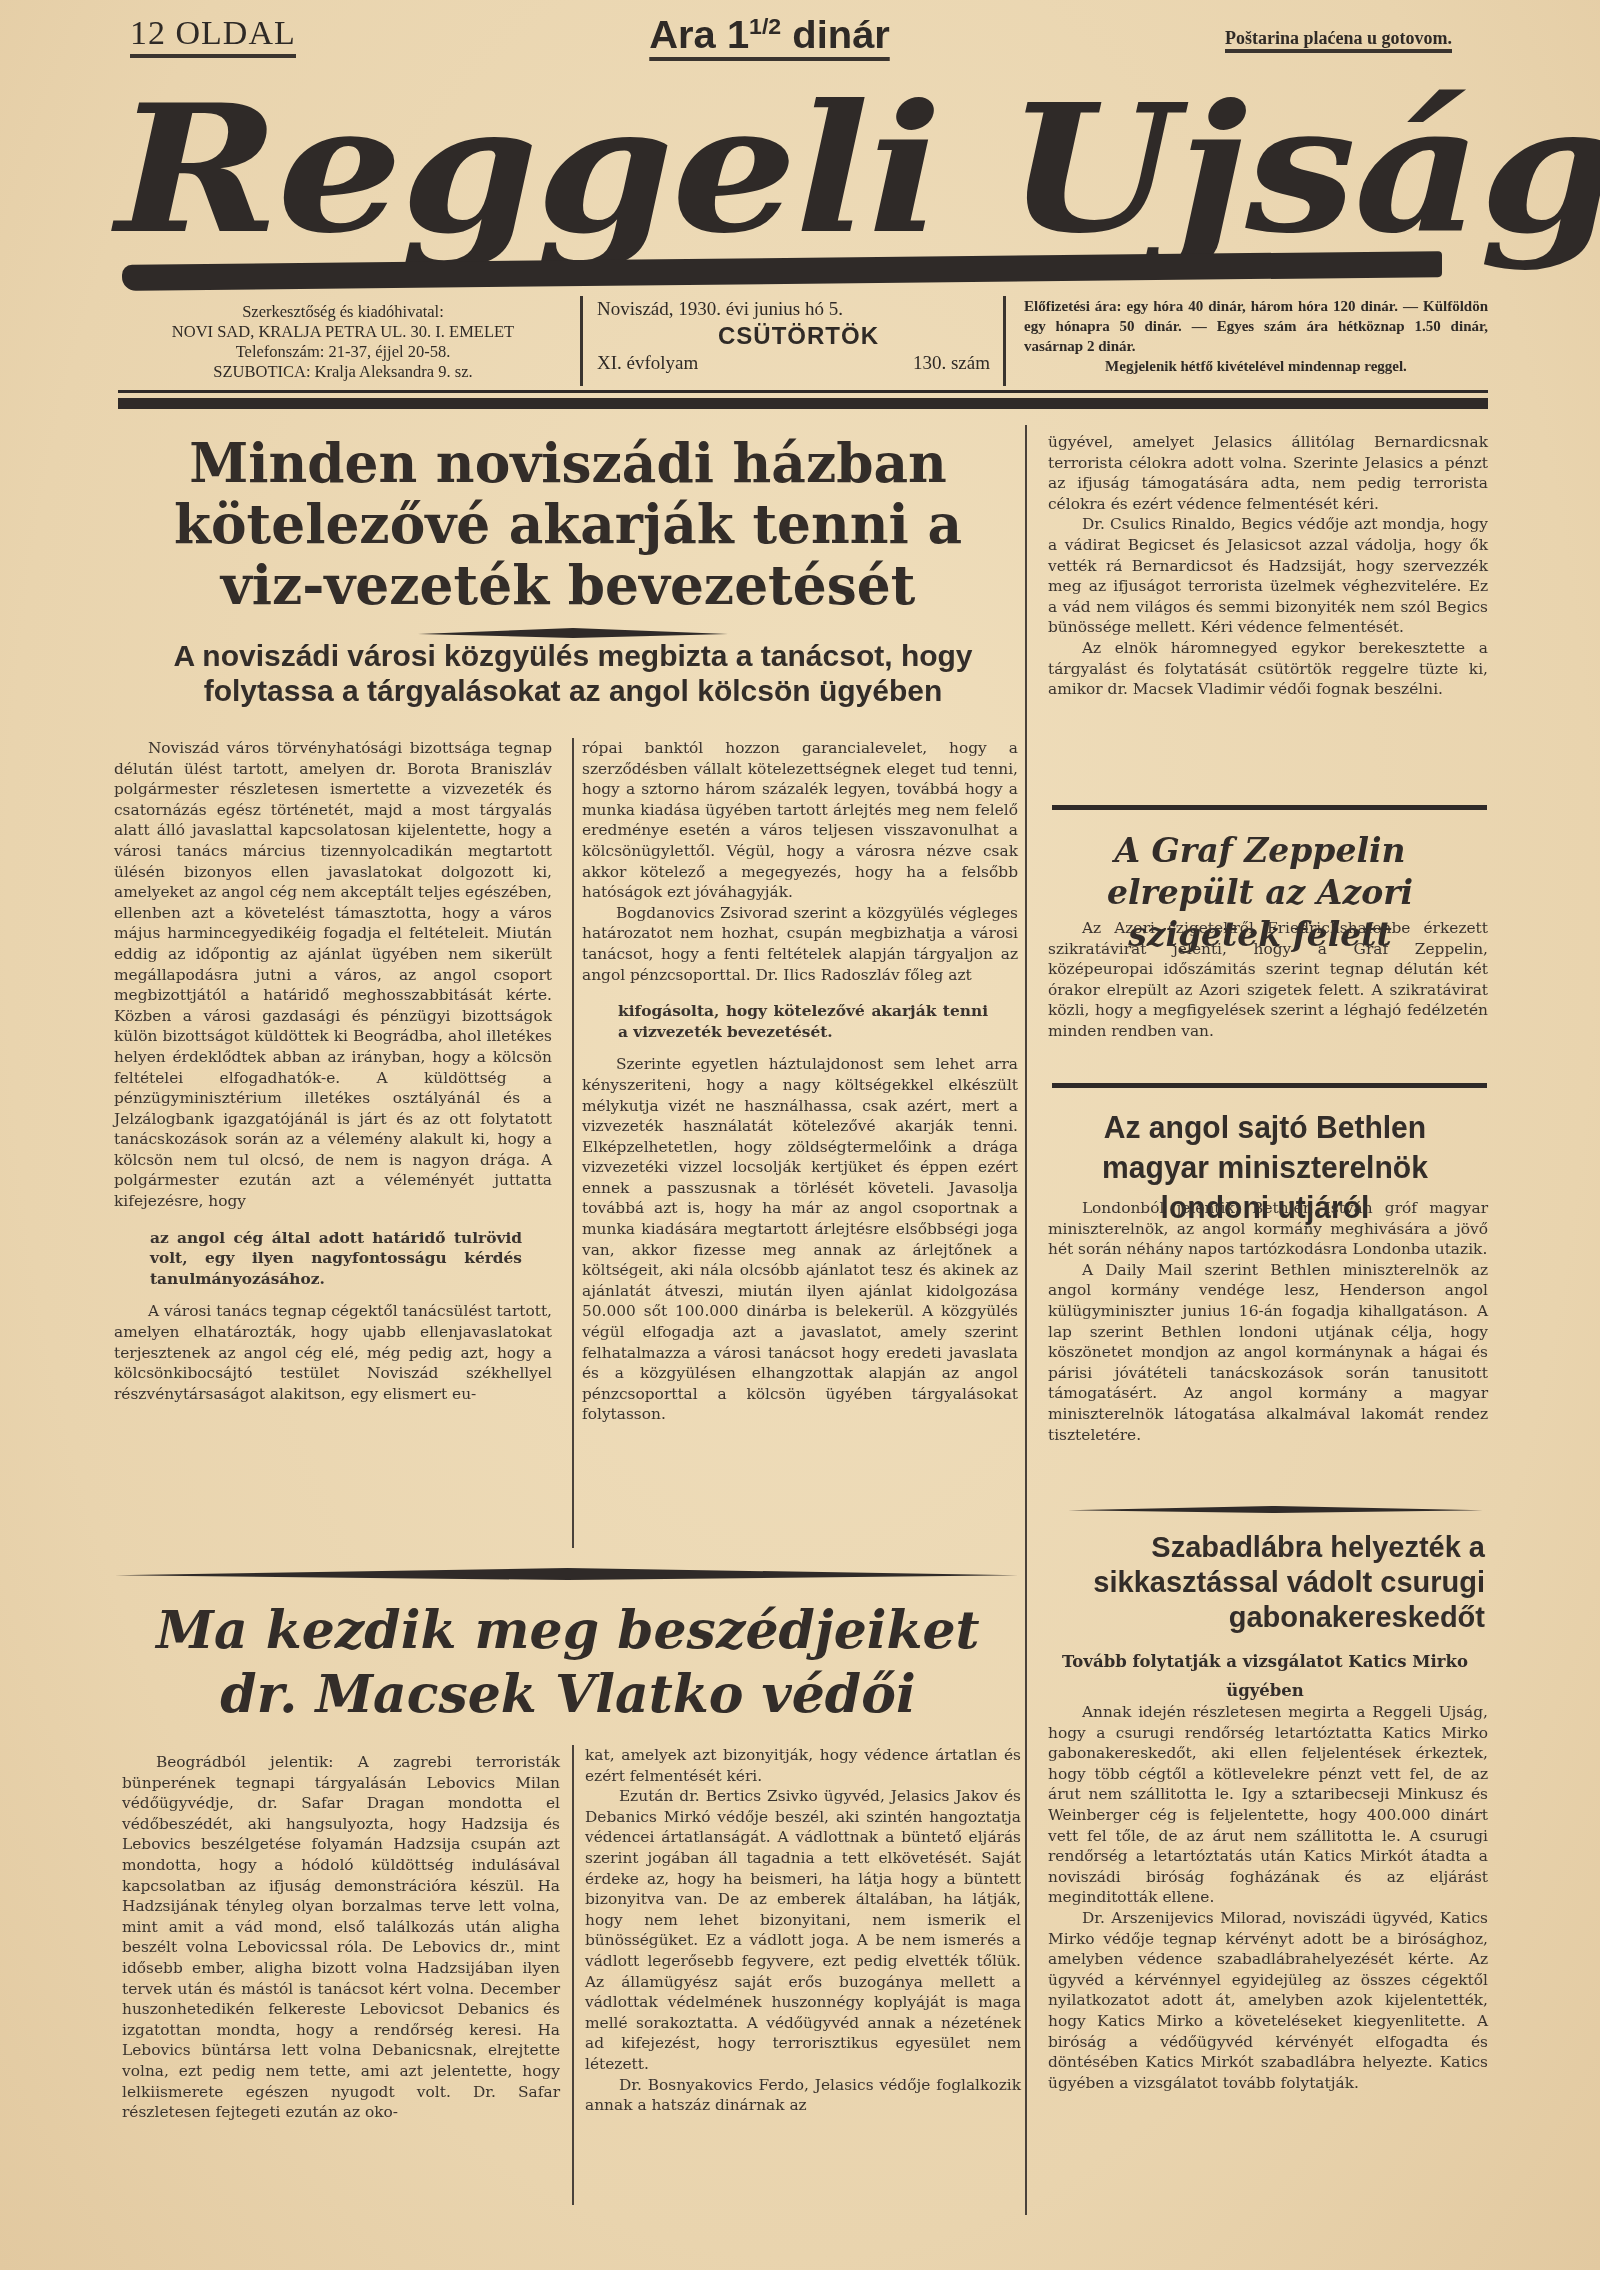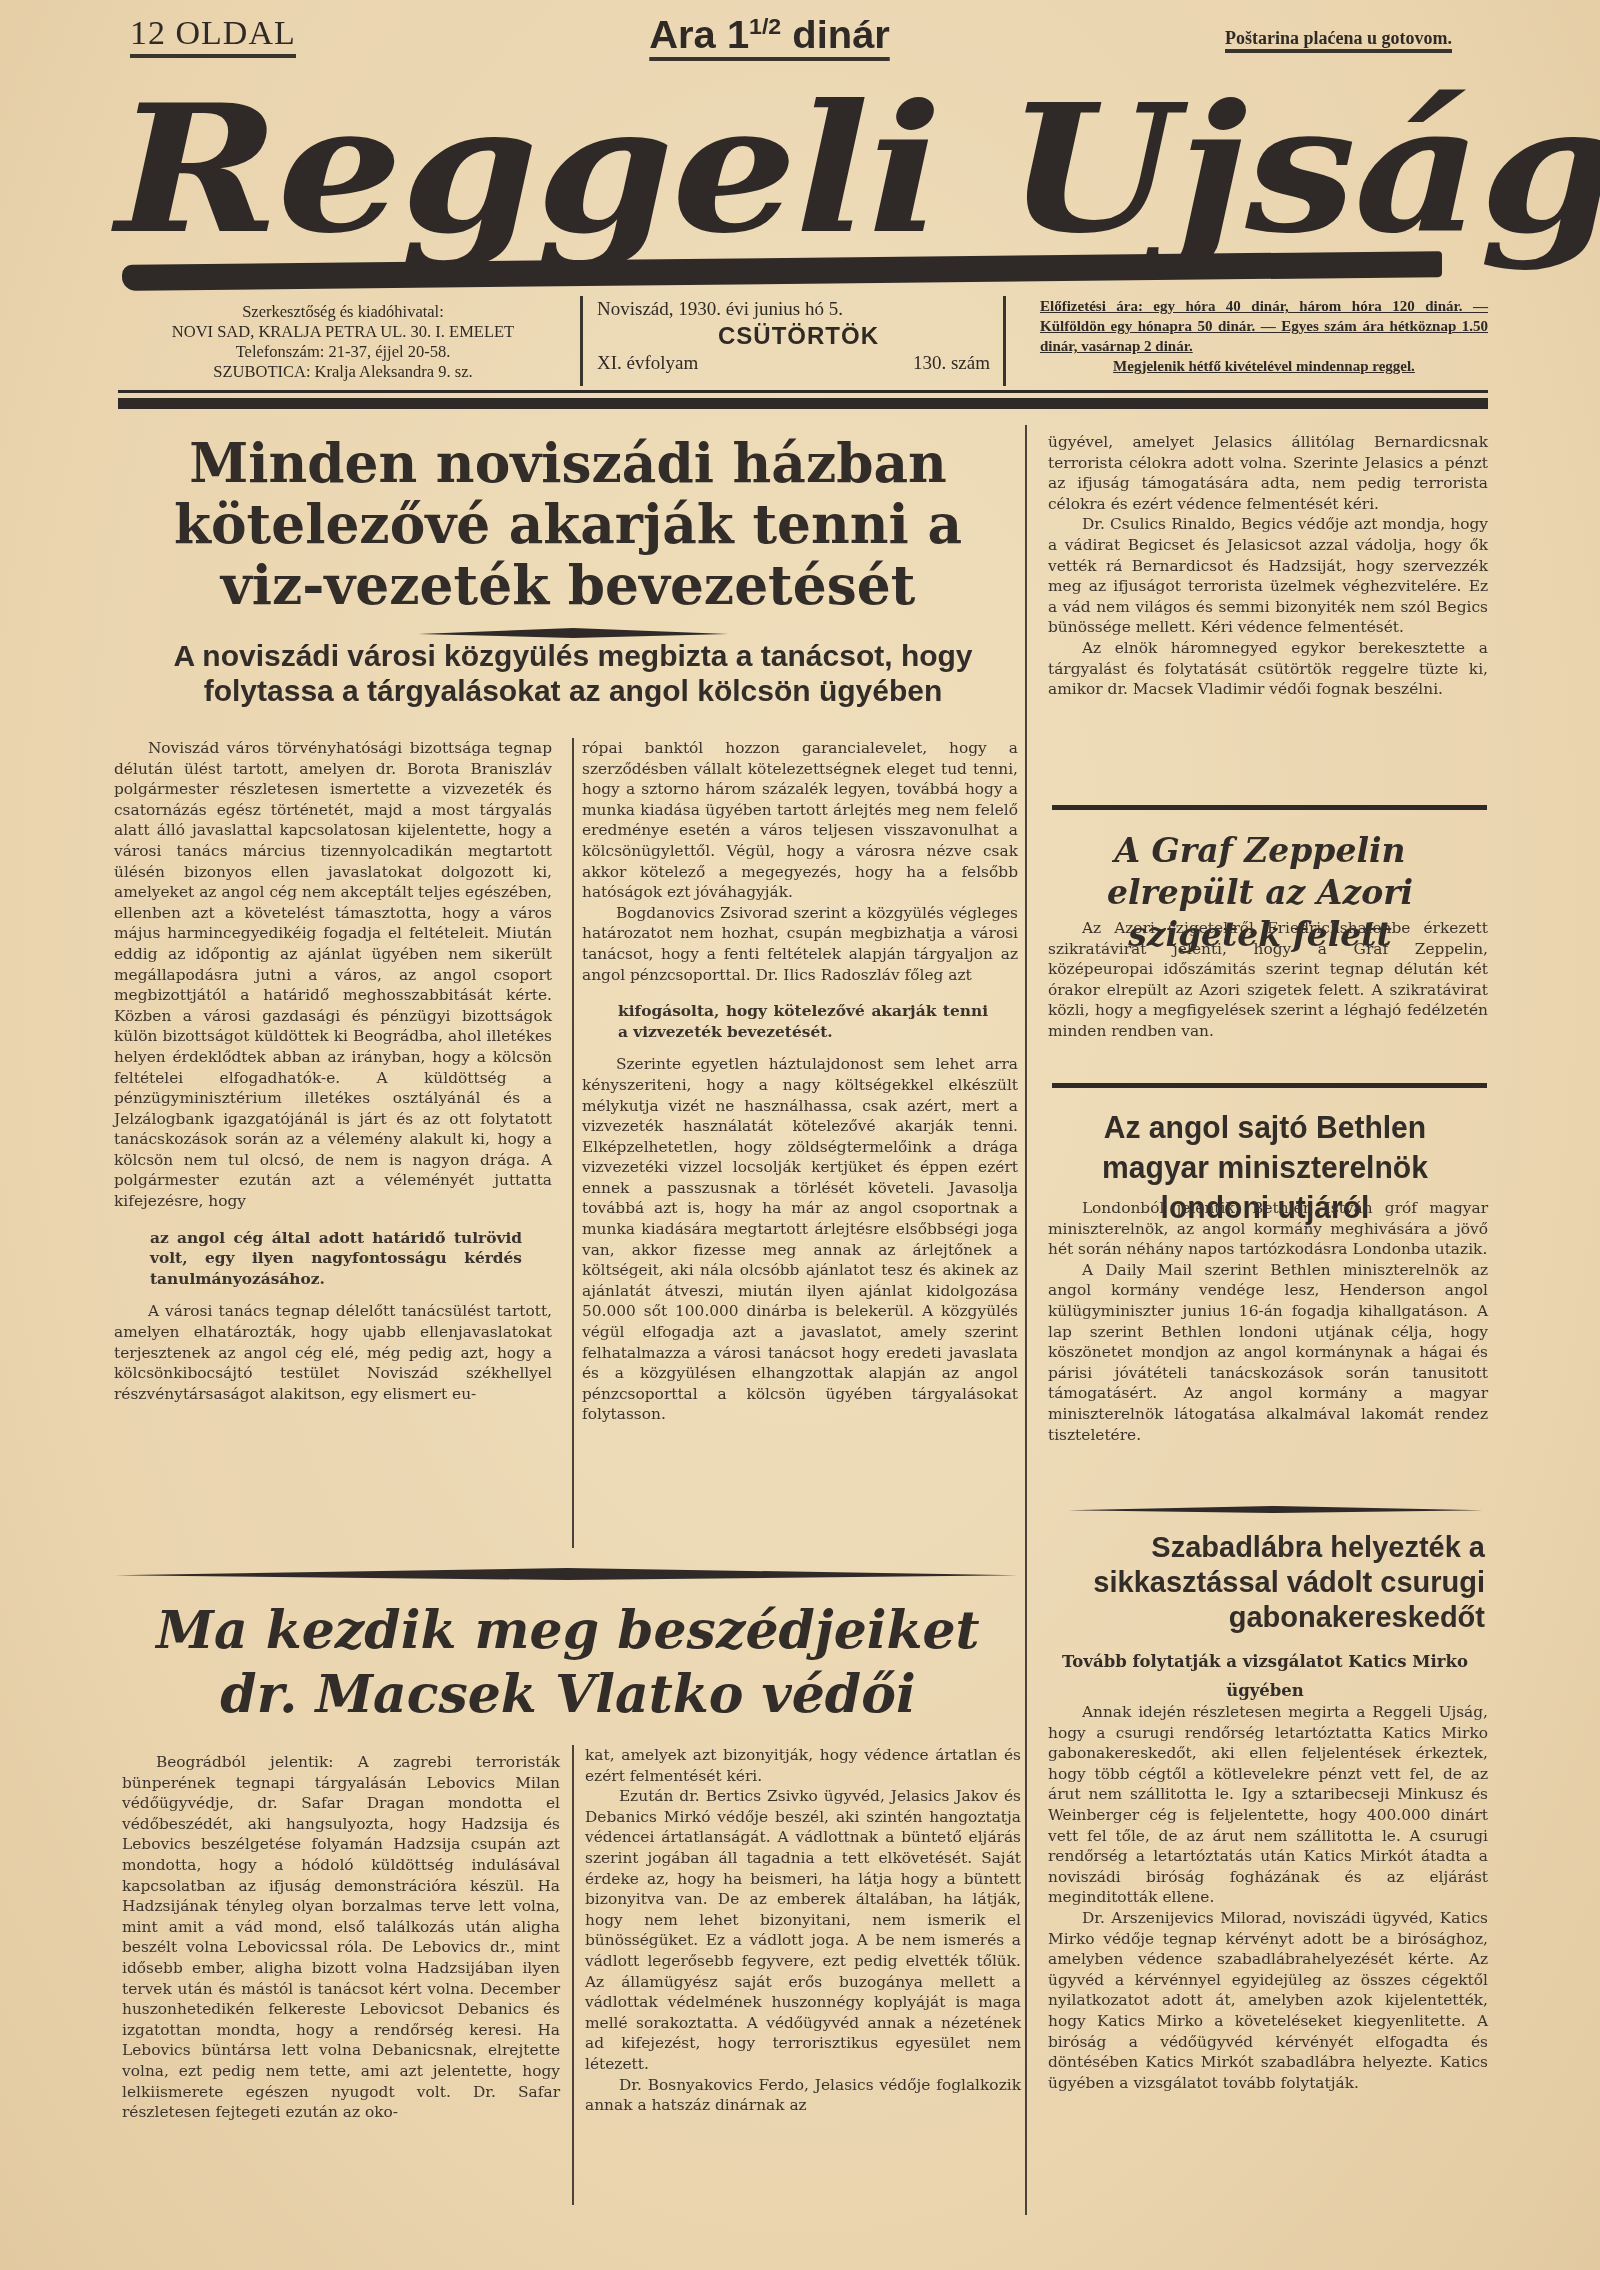--- a/index.html
+++ b/index.html
@@ -28,21 +28,21 @@
     font-size: 176px; line-height: 180px; color: #2f2a28; letter-spacing: -2px;
     text-align: center; transform: scaleX(1.12) scaleY(1.0); transform-origin: left top;
     white-space: nowrap;
   }
   .mast-bar { position: absolute; left: 122px; top: 258px; width: 1320px; height: 26px; background: #2f2a28; border-radius: 10px 4px 4px 14px; transform: skewY(-0.6deg); }
 
   .info-row { position: absolute; top: 296px; left: 118px; width: 1370px; height: 90px; font-family: "Liberation Serif", serif; }
   .info-col { position: absolute; top: 0; height: 90px; }
   .info-left { left: 0; width: 450px; text-align: center; font-size: 16.5px; line-height: 20px; padding-top: 6px; }
   .info-mid { left: 462px; width: 420px; border-left: 3px solid #3a342f; padding: 2px 0 0 14px; font-size: 19px; }
-  .info-right { left: 885px; width: 485px; border-left: 3px solid #3a342f; padding: 0 0 0 34px; font-size: 15px; font-weight: bold; line-height: 20px; text-align: justify; text-decoration: underline; }
+  .info-right { left: 885px; width: 485px; border-left: 3px solid #3a342f; padding: 0 0 0 18px; font-size: 15px; font-weight: bold; line-height: 20px; text-align: justify; }
   .weekday { display: block; text-align: center; font-family: "Liberation Sans", sans-serif; font-weight: 900; font-size: 24px; letter-spacing: 1px; margin: 2px 0; }
   .vol-row { display: flex; justify-content: space-between; padding-right: 10px; }
   .rule-thick { position: absolute; left: 118px; width: 1370px; background: #2f2a28; }
 
   .col-divider { position: absolute; width: 2px; background: #4a423b; }
 
   .headline { position: absolute; text-align: center; color: #332d29; }
   .hl-main {
     left: 118px; top: 432px; width: 900px;
     font-family: "DejaVu Serif", serif; font-weight: bold; font-size: 55px; line-height: 61px;
@@ -110,21 +110,21 @@
   <div class="col-divider" style="left:572px;top:738px;height:810px;"></div>
   <div class="col-divider" style="left:572px;top:1745px;height:460px;"></div>
 
   <div class="headline hl-main">Minden noviszádi házban kötelezővé akarják tenni a viz-vezeték bevezetését</div>
   <div class="wedge" style="left:418px;top:628px;width:310px;"></div>
   <div class="headline deck">A noviszádi városi közgyülés megbizta a tanácsot, hogy folytassa a tárgyalásokat az angol kölcsön ügyében</div>
 
   <div class="col-text" style="left:114px;top:738px;width:438px;">
     <p>Noviszád város törvényhatósági bizottsága tegnap délután ülést tartott, amelyen dr. Borota Braniszláv polgármester részletesen ismertette a vizvezeték és csatornázás egész történetét, majd a most tárgyalás alatt álló javaslattal kapcsolatosan kijelentette, hogy a városi tanács március tizennyolcadikán megtartott ülésén bizonyos ellen javaslatokat dolgozott ki, amelyeket az angol cég nem akceptált teljes egészében, ellenben azt a követelést támasztotta, hogy a város május harmincegyedikéig fogadja el feltételeit. Miután eddig az időpontig az ajánlat ügyében nem sikerült megállapodásra jutni a város, az angol csoport megbizottjától a határidő meghosszabbitását kérte. Közben a városi gazdasági és pénzügyi bizottságok külön bizottságot küldöttek ki Beográdba, ahol illetékes helyen érdeklődtek abban az irányban, hogy a kölcsön feltételei elfogadhatók-e. A küldöttség a pénzügyminisztérium illetékes osztályánál és a Jelzálogbank igazgatójánál is járt és az ott folytatott tanácskozások során az a vélemény alakult ki, hogy a kölcsön nem tul olcsó, de nem is nagyon drága. A polgármester ezután azt a véleményét juttatta kifejezésre, hogy</p>
     <p class="boldquote">az angol cég által adott határidő tulrövid volt, egy ilyen nagyfontosságu kérdés tanulmányozásához.</p>
-    <p>A városi tanács tegnap délelőtt tanácsülést tartott, amelyen elhatározták, hogy ujabb ellenjavaslatokat terjesztenek az angol cég elé, még pedig azt, hogy a kölcsönkibocsájtó testület Noviszád székhellyel részvénytársaságot alakitson, egy elismert eu-</p>
+    <p>A városi tanács tegnap cégektől tanácsülést tartott, amelyen elhatározták, hogy ujabb ellenjavaslatokat terjesztenek az angol cég elé, még pedig azt, hogy a kölcsönkibocsájtó testület Noviszád székhellyel részvénytársaságot alakitson, egy elismert eu-</p>
   </div>
 
   <div class="col-text" style="left:582px;top:738px;width:436px;">
     <p class="noind">rópai banktól hozzon garancialevelet, hogy a szerződésben vállalt kötelezettségnek eleget tud tenni, hogy a sztorno három százalék legyen, továbbá hogy a munka kiadása ügyében tartott árlejtés meg nem felelő eredménye esetén a város teljesen visszavonulhat a kölcsönügylettől. Végül, hogy a városra nézve csak akkor kötelező a megegyezés, hogy ha a felsőbb hatóságok ezt jóváhagyják.</p>
     <p>Bogdanovics Zsivorad szerint a közgyülés végleges határozatot nem hozhat, csupán megbizhatja a városi tanácsot, hogy a fenti feltételek alapján tárgyaljon az angol pénzcsoporttal. Dr. Ilics Radoszláv főleg azt</p>
     <p class="boldquote">kifogásolta, hogy kötelezővé akarják tenni a vizvezeték bevezetését.</p>
     <p>Szerinte egyetlen háztulajdonost sem lehet arra kényszeriteni, hogy a nagy költségekkel elkészült mélykutja vizét ne használhassa, csak azért, mert a vizvezeték használatát kötelezővé akarják tenni. Elképzelhetetlen, hogy zöldségtermelőink a drága vizvezetéki vizzel locsolják kertjüket és éppen ezért ennek a passzusnak a törlését követeli. Javasolja továbbá azt is, hogy ha már az angol csoportnak a munka kiadására megtartott árlejtésre elsőbbségi joga van, akkor fizesse meg annak az árlejtőnek a költségeit, aki nála olcsóbb ajánlatot tesz és akinek az ajánlatát átveszi, miután ilyen ajánlat kidolgozása 50.000 sőt 100.000 dinárba is belekerül. A közgyülés végül elfogadja azt a javaslatot, amely szerint felhatalmazza a városi tanácsot hogy eredeti javaslata és a közgyülésen elhangzottak alapján az angol pénzcsoporttal a kölcsön ügyében tárgyalásokat folytasson.</p>
   </div>
 
   <div class="col-text" style="left:1048px;top:432px;width:440px;">

